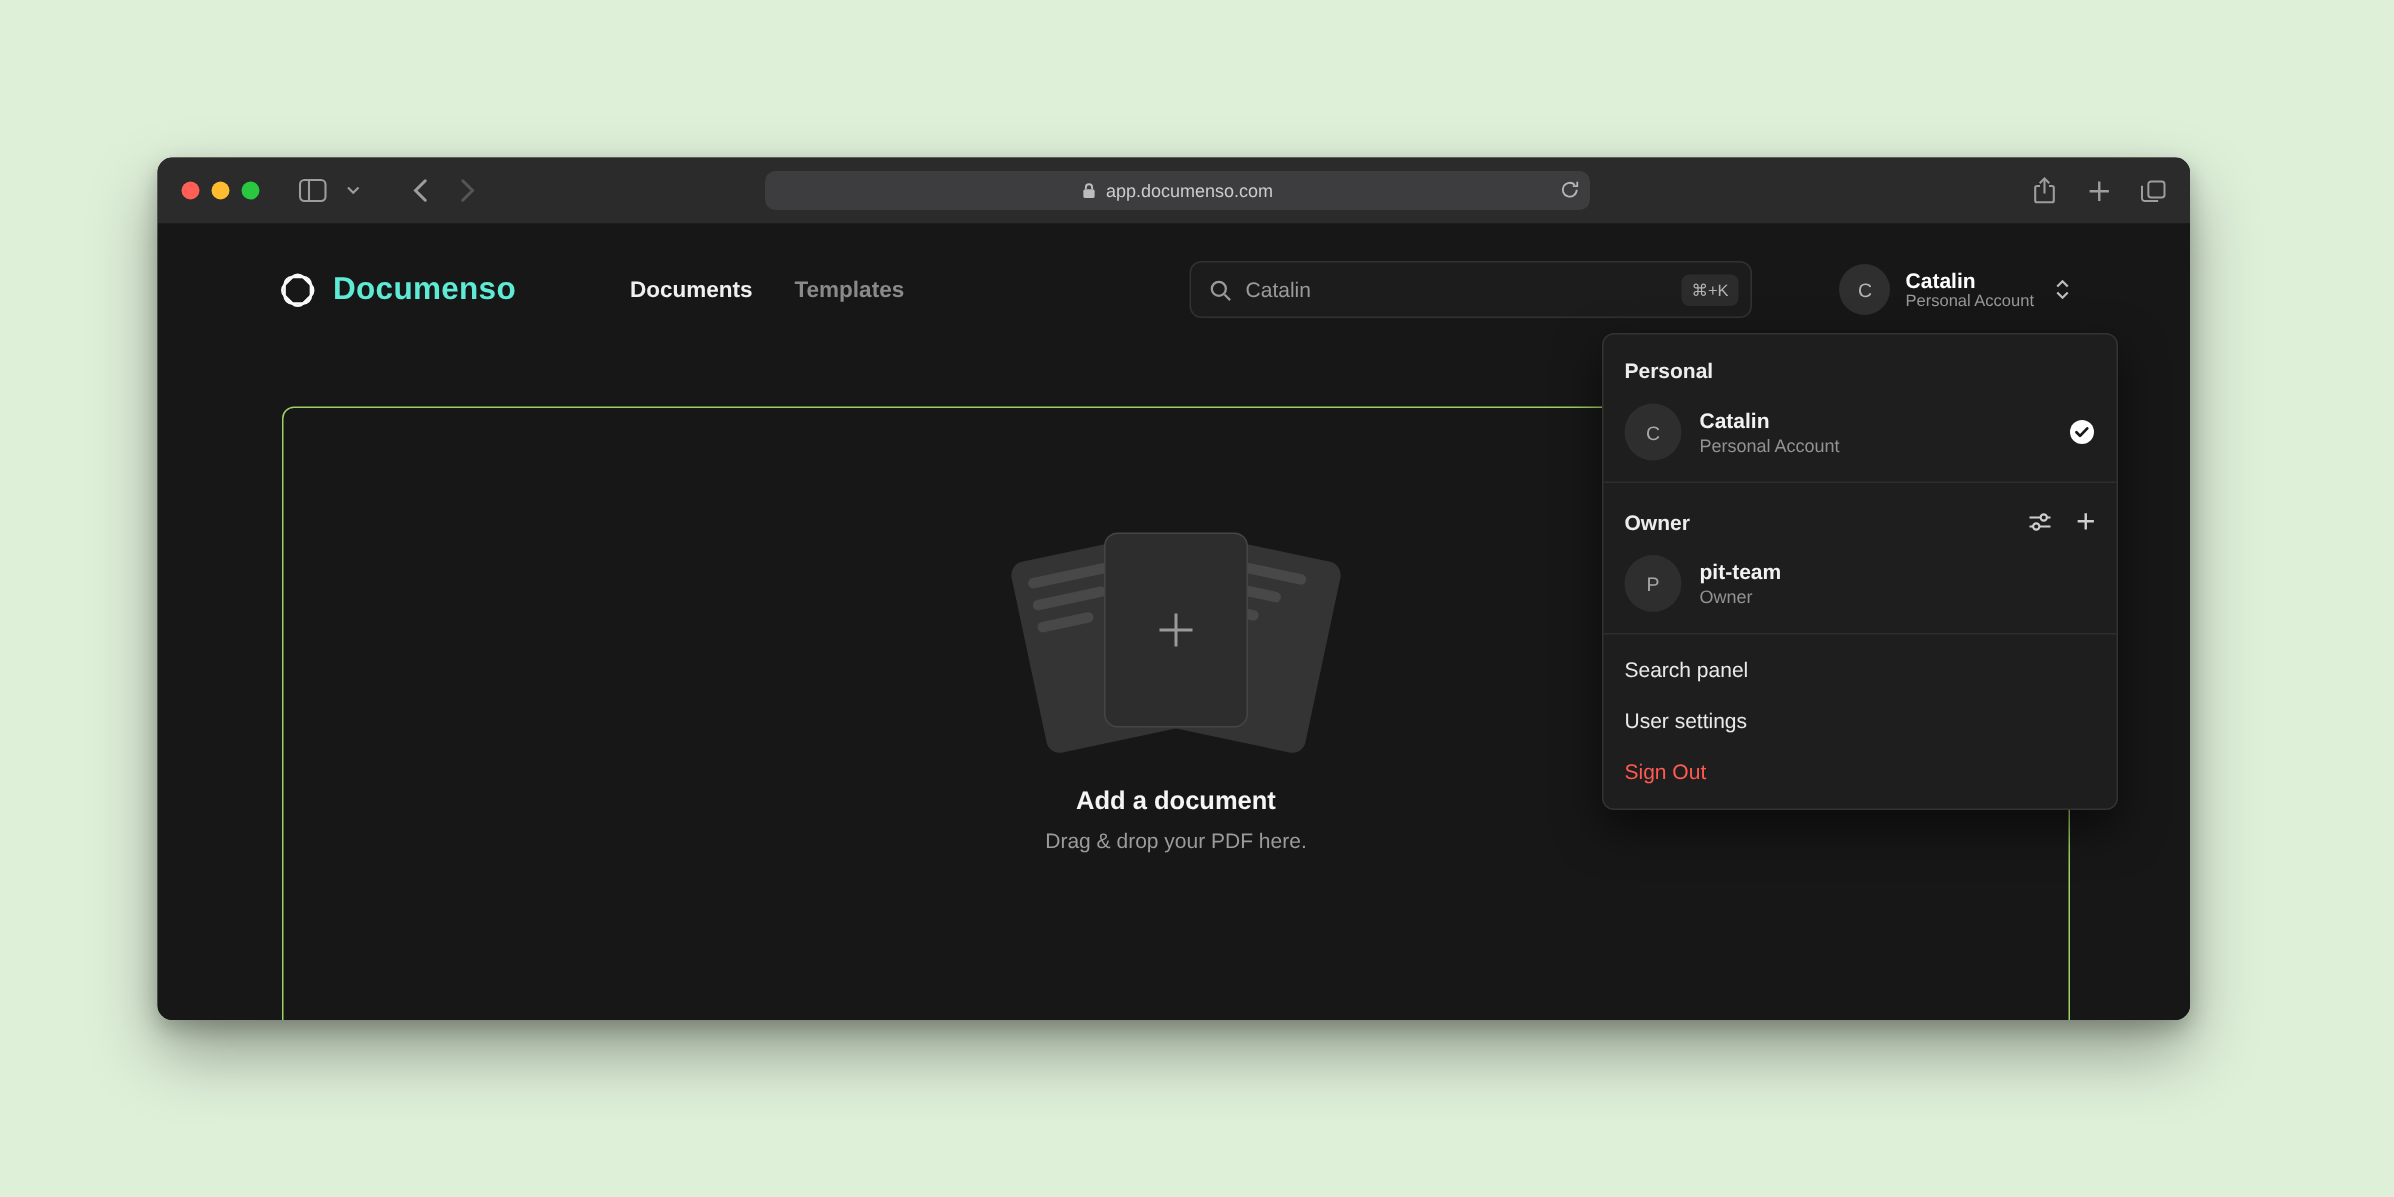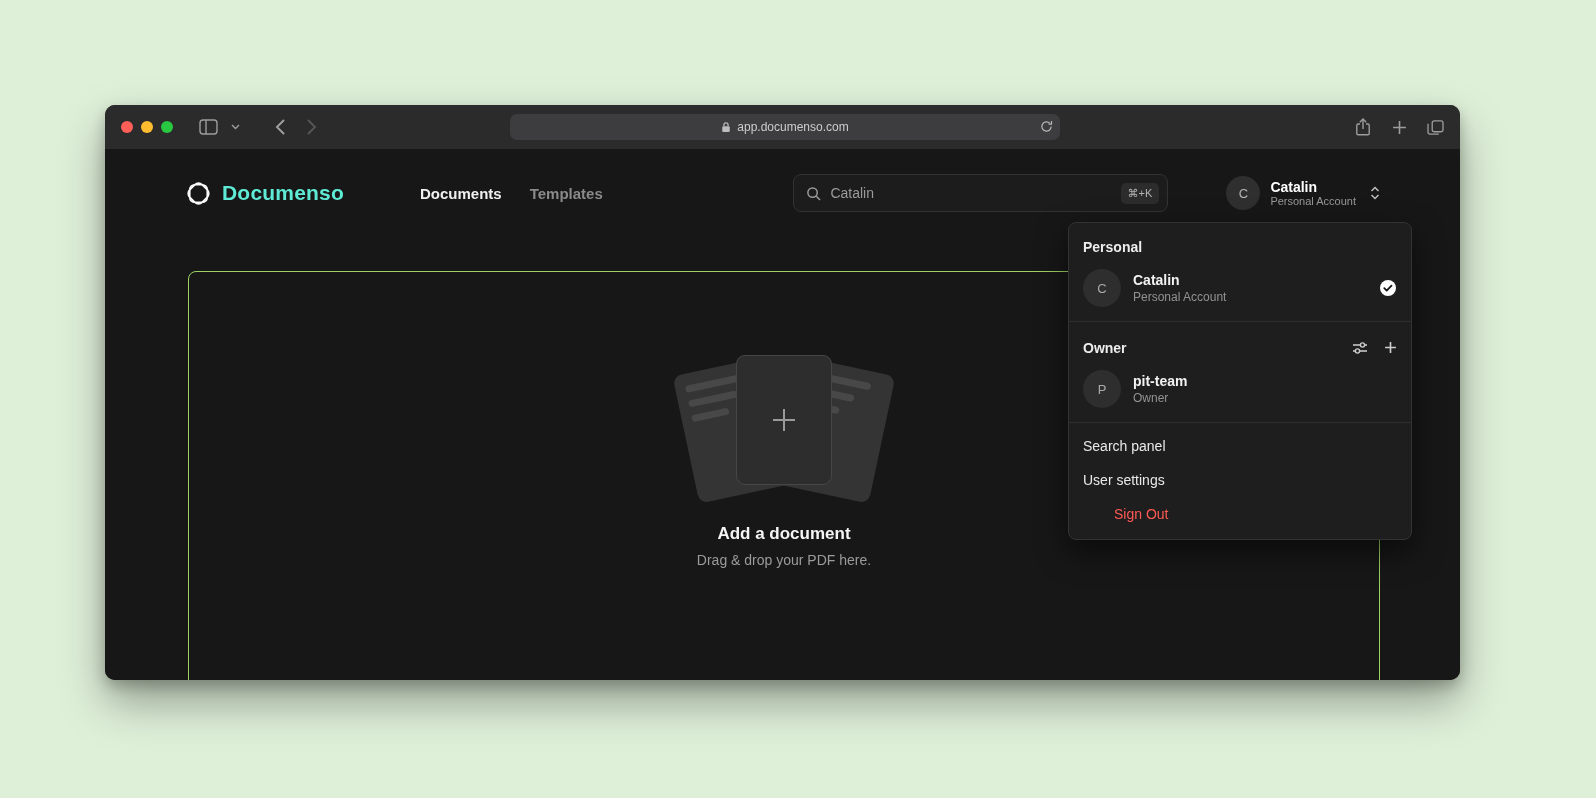--- a/index.html
+++ b/index.html
@@ -65,21 +65,21 @@
   .teams-icons { margin-left:auto; display:flex; gap:16px; color:#cfcfcf; }
   .icon-btn { background:none; border:none; color:inherit; cursor:pointer; display:flex; padding:0; }
   .dd-row { display:flex; align-items:center; gap:12px; padding:8px 14px; cursor:pointer; }
   .dd-avatar { width:38px; height:38px; border-radius:50%; background:#2e2e2f; color:#a8a8a8; display:flex; align-items:center;
                justify-content:center; font-size:13px; flex:0 0 auto; }
   .dd-name { color:#f2f2f2; font-size:14px; font-weight:600; line-height:17px; }
   .dd-sub  { color:#929292; font-size:12px; line-height:15px; margin-top:1px; }
   .dd-check { margin-left:auto; display:flex; }
   .dd-sep { height:1px; background:#2e2e2f; margin:6px 0; }
   .dd-item { padding:9px 14px; color:#e9e9e9; font-size:14px; cursor:pointer; }
-  .dd-item.danger { color:var(--danger-red,#ff5a52);margin-left:31px; }
+  .dd-item.danger { color:var(--danger-red,#ff5a52); }
 
   
   .dropzone { position:absolute; left:83px; top:122px; width:1192px; height:444px; border-radius:8px;
               border:1px solid var(--accent-green,#9ed163); cursor:pointer; }
   .cards { position:absolute; left:50%; top:83px; transform:translateX(-50%); width:230px; height:152px; }
   .card { position:absolute; width:96px; height:130px; border-radius:9px; background:#343435; top:10px; padding:12px 10px; }
   .card.left  { left:16px;  transform:rotate(-12deg); }
   .card.right { right:16px; transform:rotate(12deg); }
   .card.mid   { left:67px; top:0; background:#2d2d2e; border:1px solid #464646; z-index:2;
                 display:flex; align-items:center; justify-content:center; }

